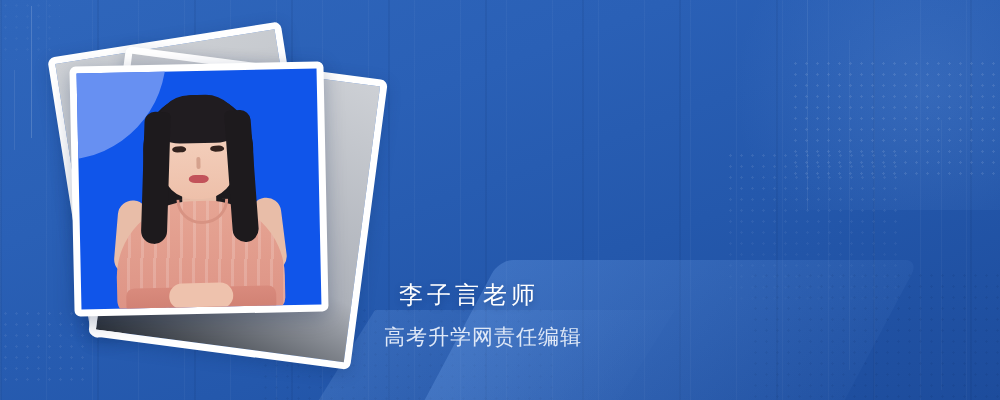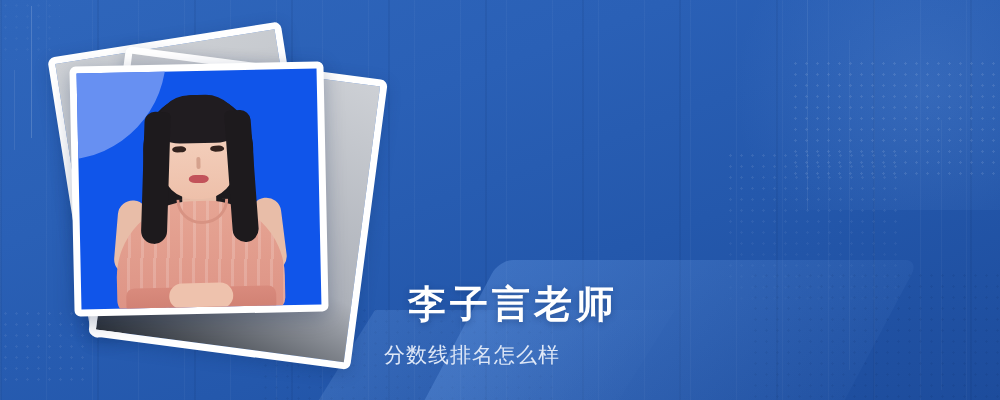--- a/index.html
+++ b/index.html
@@ -173,21 +173,21 @@
 
   
   #text-block{position:absolute;left:378px;top:66px;width:600px;}
   #headline{
     margin:0;color:#ffffff;font-weight:700;font-size:37px;line-height:56px;
     letter-spacing:.5px;text-shadow:0 2px 6px rgba(10,35,80,.35);
     white-space:pre-wrap;
   }
   #byline{position:absolute;left:392px;top:268px;width:520px;}
   #author-name{
-    margin:16px;color:#ffffff;font-weight:700;font-size:38px;line-height:40px;
+    margin:7px;color:#ffffff;font-weight:400;font-size:24px;line-height:40px;
     letter-spacing:4px;text-shadow:0 2px 6px rgba(10,35,80,.35);
   }
   #author-role{
     margin:6px 0 0 -8px;color:#dfe8f7;font-weight:400;font-size:21px;line-height:30px;
     letter-spacing:1px;
   }
 </style>
 </head>
 <body>
 
@@ -240,16 +240,16 @@
         <div id="hair-front"></div>
         <div id="hair-strand-l"></div>
         <div id="hair-strand-r"></div>
       </div>
     </div>
   </div>
 
 
   <div id="byline">
     <div id="author-name">李子言老师</div>
-    <div id="author-role">分数线排名怎么样</div>
+    <div id="author-role">高考升学网责任编辑</div>
   </div>
 
 </div>
 
 </body></html>

